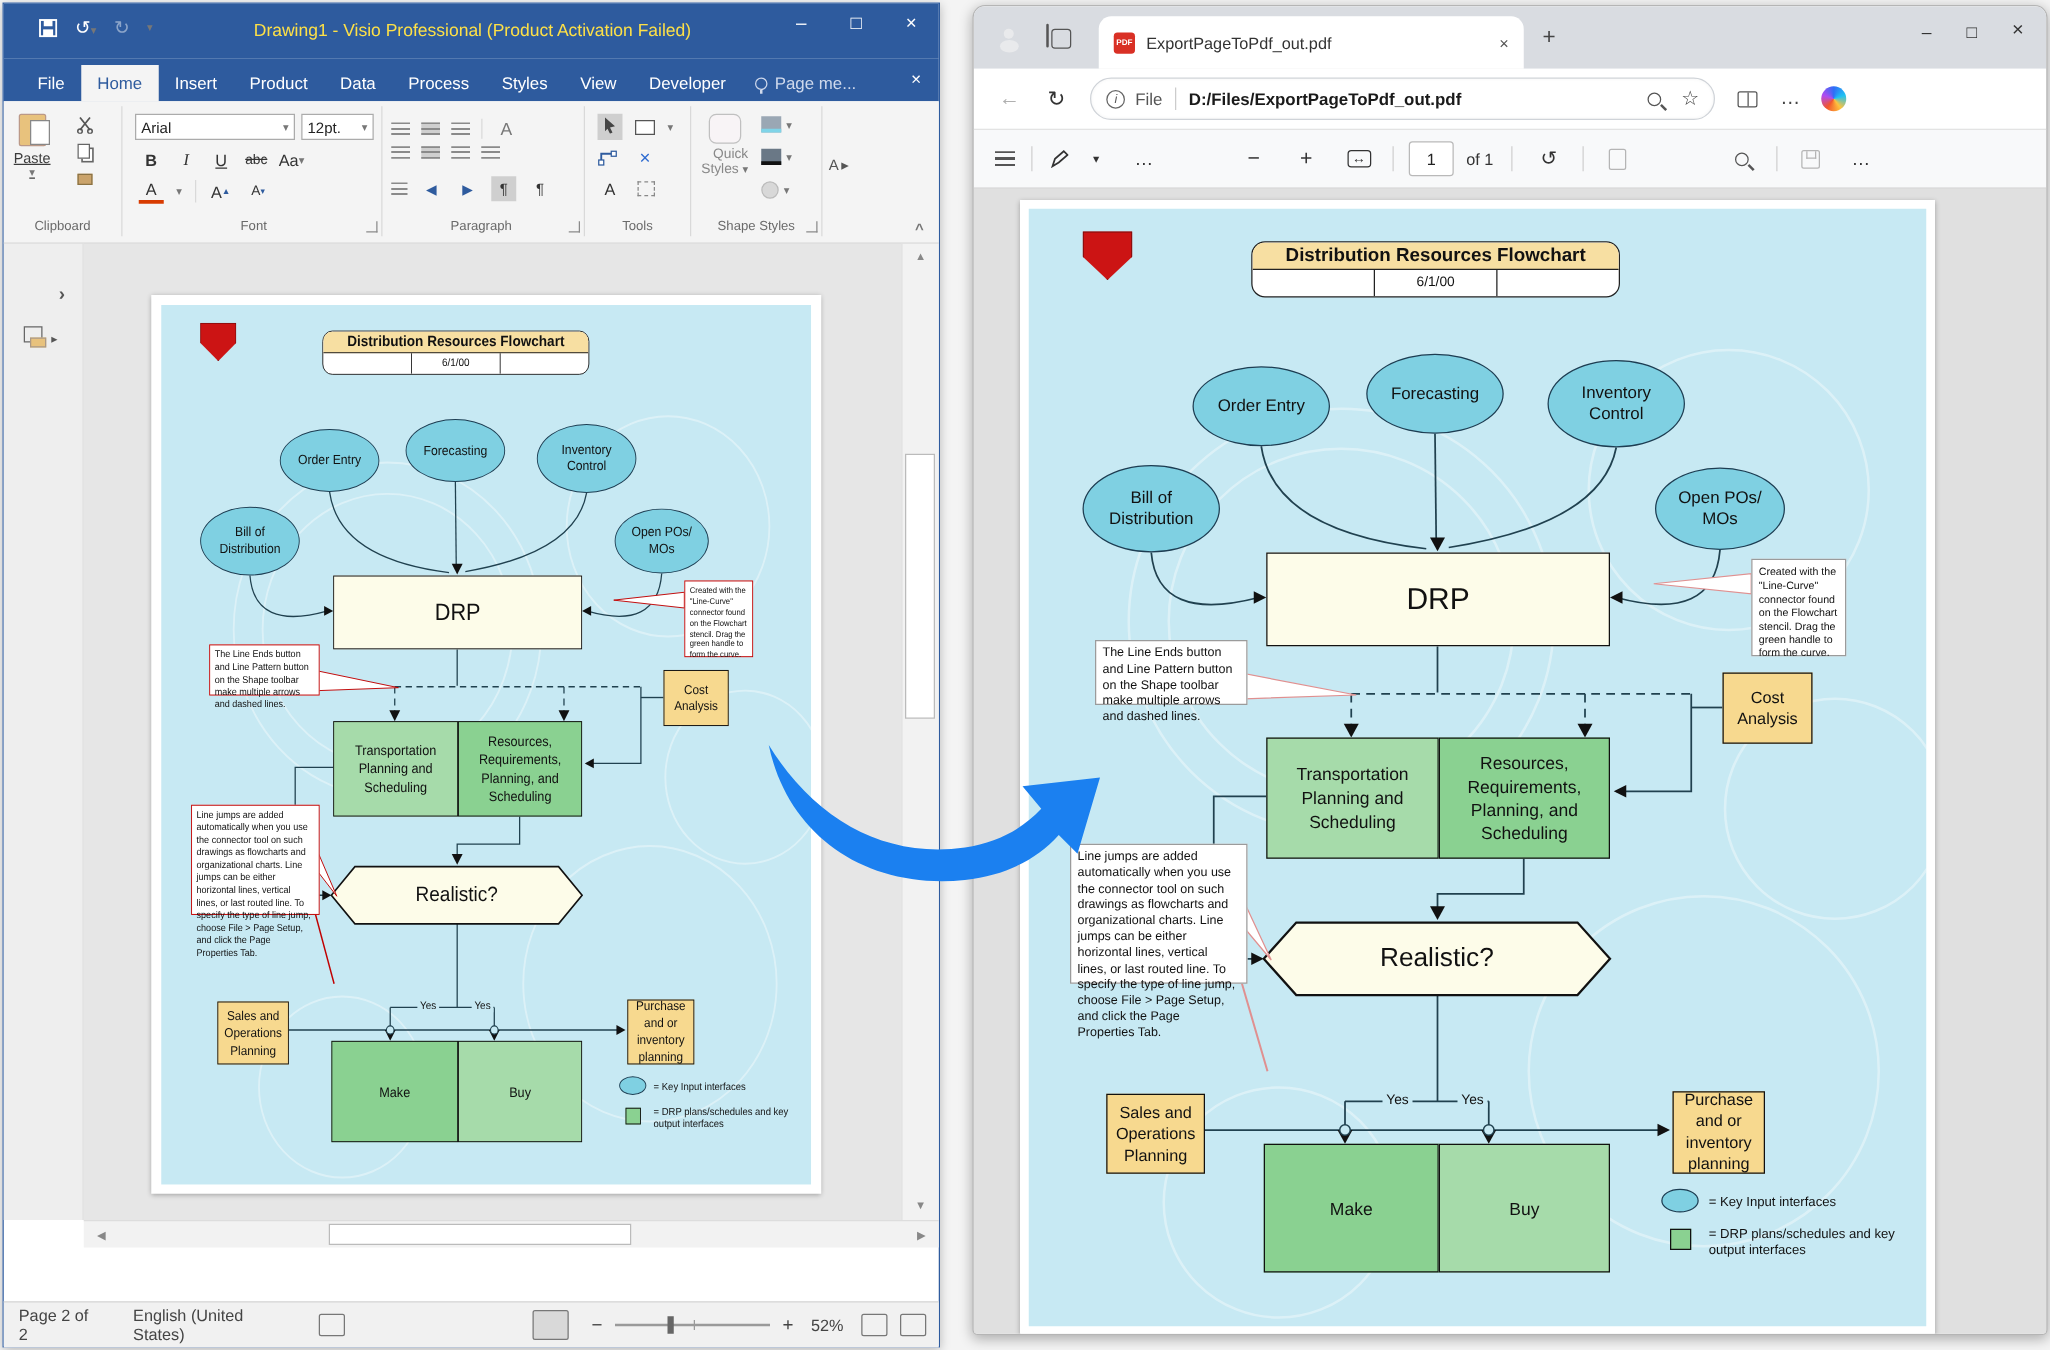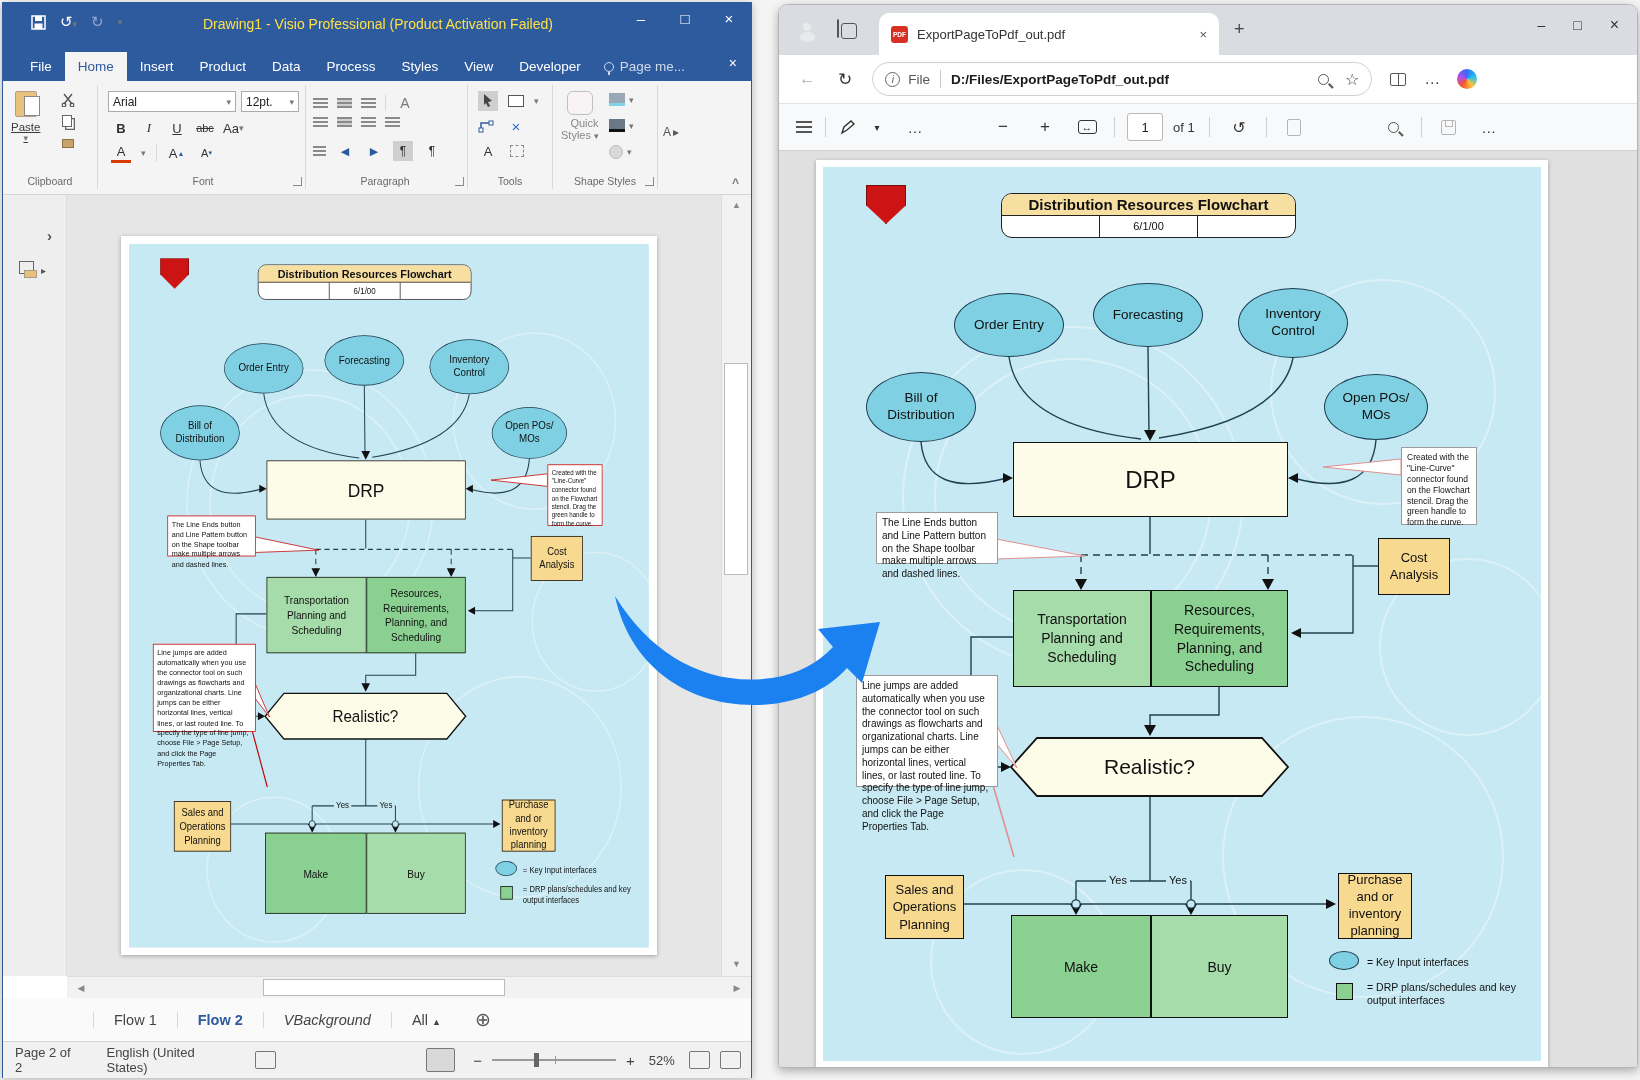--- a/index.html
+++ b/index.html
@@ -420,27 +420,20 @@
     <div class="scr-thumb" style="position:absolute;left:2px;top:168px;width:24px;height:212px;"></div>
     <div class="scr-arrow" style="position:absolute;bottom:2px;width:100%;height:20px;">▼</div>
   </div>
 
   <div class="v-hscrollrow">
     <div class="scr-arrow abs" style="left:6px;top:3px;width:16px;height:16px;">◀</div>
     <div class="scr-thumb abs" style="left:196px;top:2px;width:242px;height:17px;"></div>
     <div class="scr-arrow abs" style="right:6px;top:3px;width:16px;height:16px;">▶</div>
   </div>
 
-  <div class="v-pagetabs">
-    <span class="ptab" style="border-left:1px solid #d8d8d8;">Flow 1</span>
-    <span class="ptab active">Flow 2</span>
-    <span class="ptab bg">VBackground</span>
-    <span class="ptab" style="border-right:none;"><span>All</span> <span style="font-size:9px;">▲</span></span>
-    <span style="font-size:19px;color:#555;margin-left:14px;">⊕</span>
-  </div>
 
   <div class="v-status">
     <span style="margin-left:12px;">Page 2 of 2</span>
     <span style="margin-left:28px;">English (United States)</span>
     <span class="sicon" style="margin-left:22px;"></span>
     <span class="sicon hl" style="margin-left:150px;width:30px;height:24px;background:#d9d9d9;"></span>
     <span style="margin-left:18px;font-size:15px;">−</span>
     <span class="slider-track" style="margin:0 10px;">
         <span class="slider-thumb"></span>
         <span class="slider-mid"></span>

